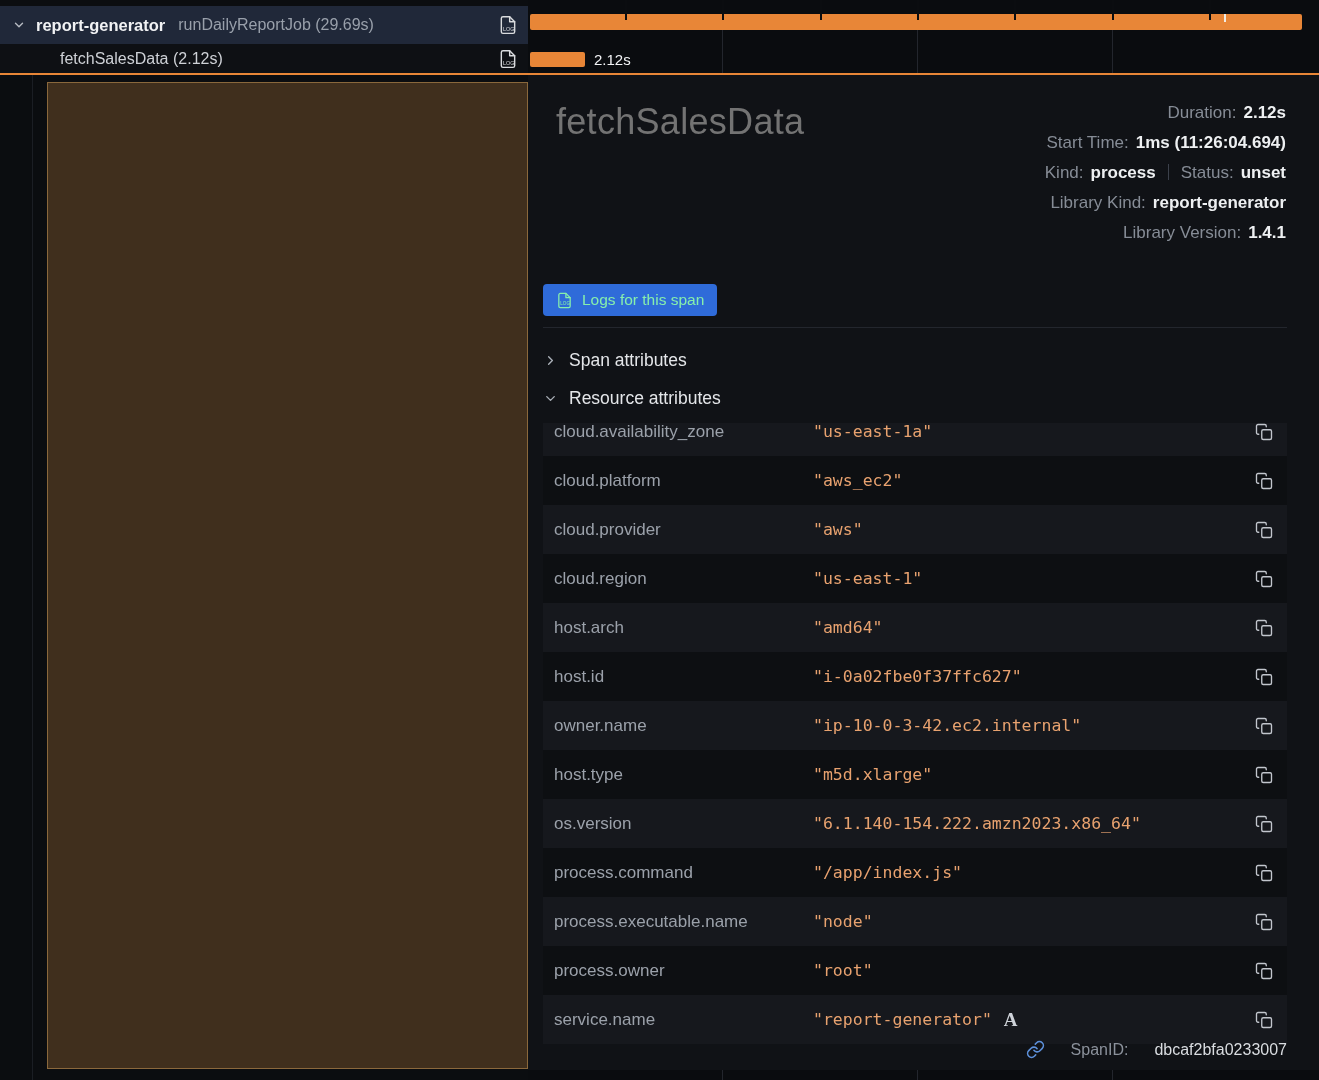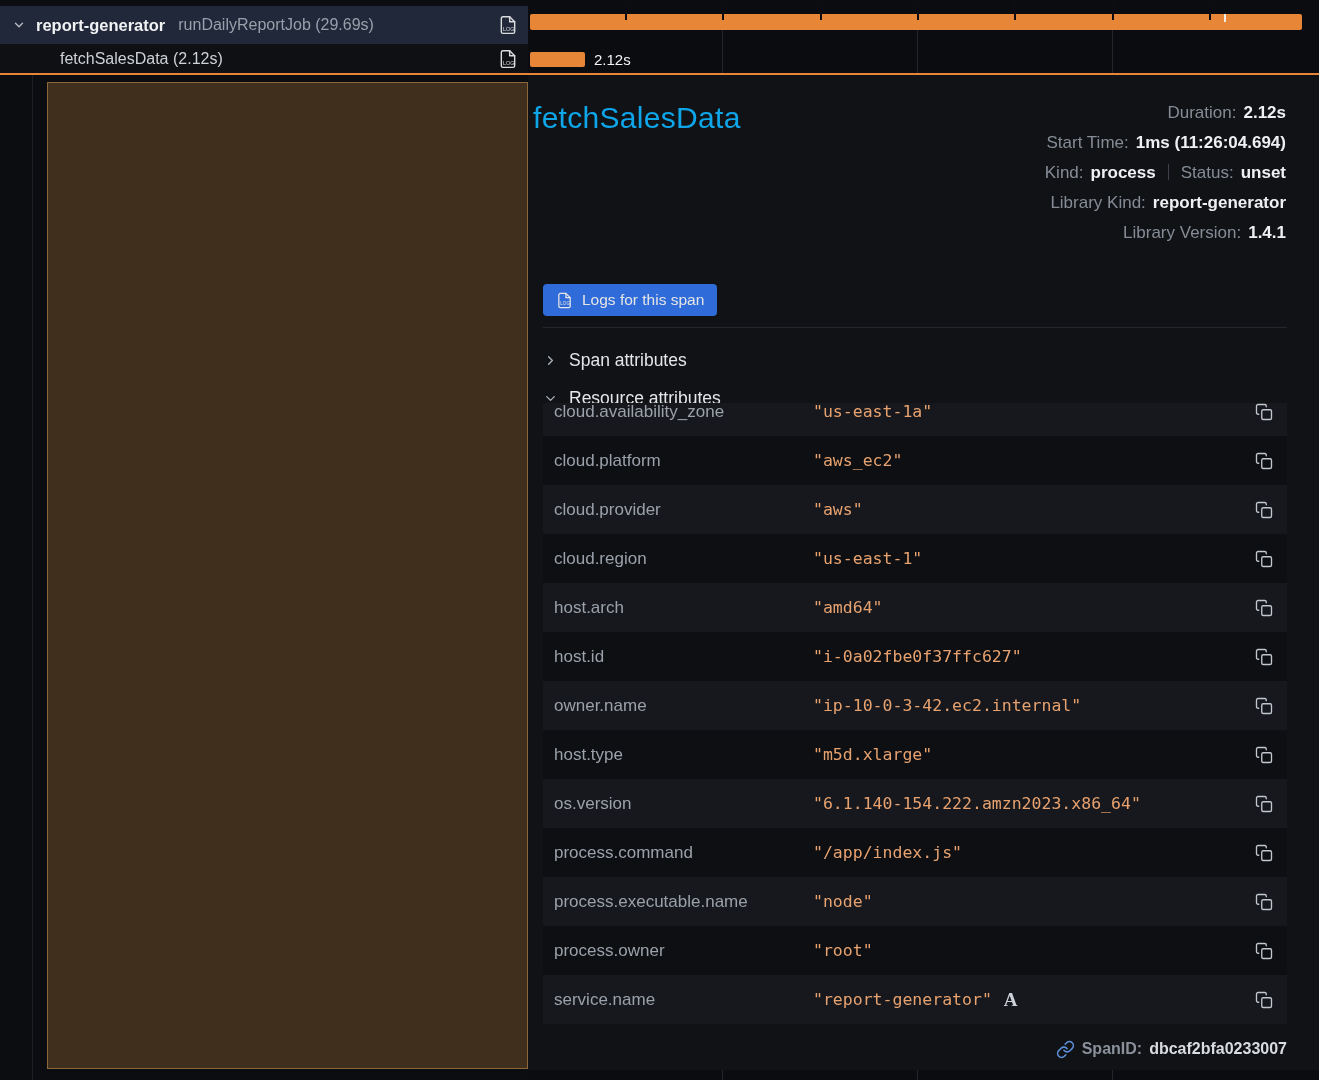--- a/index.html
+++ b/index.html
@@ -30,49 +30,49 @@
   .log-icon { color: #d9dbde; display: flex; cursor: pointer; }
   .row-child { height: 29px; background: #0e1014; padding: 0 10px 0 60px; }
   .child-name { font-size: 16px; color: #ced1d6; white-space: nowrap; }
   .indent-line { position: absolute; left: 32px; top: 44px; width: 1px; height: 1036px; background: #1b1e24; z-index: 1; }
   .orange-divider { position: absolute; left: 0; top: 73px; width: 1319px; height: 2px; background: #e88637; z-index: 7; }
   .selection-region { position: absolute; left: 47px; top: 82px; width: 481px; height: 987px;
                       background: #402f1d; border: 1px solid #8a683c; z-index: 2; }
 
   
   .panel { position: absolute; left: 528px; top: 75px; width: 791px; height: 995px; background: #101216; z-index: 8; }
-  .span-title { position: absolute; left: 5px; top: 26px; font-size: 30px; font-weight: 400; color: #0ea5e9; letter-spacing: .3px; }
+  .span-title { position: absolute; left: 28px; top: 26px; font-size: 36px; font-weight: 400; color: #737373; letter-spacing: .3px; }
   .meta { position: absolute; right: 33px; top: 23px; text-align: right; }
   .meta-line { height: 30px; line-height: 30px; font-size: 17px; white-space: nowrap; }
   .meta-label { color: #868c96; margin-right: 7px; }
   .meta-value { color: #eef0f2; font-weight: 700; }
   .meta-divider { display: inline-block; width: 1px; height: 16px; background: #3c414b; margin: 0 12px; vertical-align: -2px; }
   .logs-btn { position: absolute; left: 15px; top: 209px; height: 32px; display: inline-flex; align-items: center;
-              gap: 9px; padding: 0 13px; background: #2f6bd9; border: none; border-radius: 4px; color: #e5e5e5;
+              gap: 9px; padding: 0 13px; background: #2f6bd9; border: none; border-radius: 4px; color: #86efac;
               font-size: 15.5px; font-family: inherit; cursor: pointer; }
   .panel-divider { position: absolute; left: 15px; right: 32px; top: 252px; height: 1px; background: #23262d; }
   .section-header { position: absolute; left: 15px; height: 36px; display: flex; align-items: center; gap: 11px;
                     color: #aab0b8; cursor: pointer; }
   .sh-span { top: 267px; }
   .sh-resource { top: 305px; }
   .section-label { font-size: 17.5px; color: #e4e6e9; font-weight: 500; }
 
-  .attrs-viewport { position: absolute; left: 15px; right: 32px; top: 328px; height: 621px; overflow: hidden; }
+  .attrs-viewport { position: absolute; left: 15px; right: 32px; top: 348px; height: 621px; overflow: hidden; }
   .attrs-list { margin-top: -16px; }
   .attr-row { height: 49px; display: flex; align-items: center; padding: 0 12px 0 11px; }
   .attr-row:nth-child(odd) { background: #16181d; }
   .attr-row:nth-child(even) { background: #0d0f12; }
   .attr-key { width: 259px; flex: none; font-size: 17px; color: #9ba1aa; white-space: nowrap; }
   .attr-value { font-family: "DejaVu Sans Mono", monospace; font-size: 16.5px; color: #e8a26f; white-space: nowrap; }
   .type-icon { font-family: "Liberation Serif", serif; font-size: 19px; font-weight: 700; color: #ced2d8; margin-left: 12px; }
   .attr-spacer { flex: 1; }
   .copy-btn { width: 22px; height: 22px; flex: none; background: none; border: none; color: #c2c6cd; padding: 0;
               display: flex; align-items: center; justify-content: center; cursor: pointer; }
 
-  .panel-footer { position: absolute; right: 32px; top: 965px; display: flex; align-items: flex-start; gap: 7px; font-weight: bold; }
+  .panel-footer { position: absolute; right: 32px; top: 965px; display: flex; align-items: center; gap: 26px; }
   .link-icon { color: #5d90da; display: flex; }
   .footer-label { font-size: 16px; color: #8b919b; }
   .footer-value { font-size: 16px; color: #d9dce0; }
   svg { display: block; }
 </style>
 </head>
 <body>
 
 <div class="stage">
 

